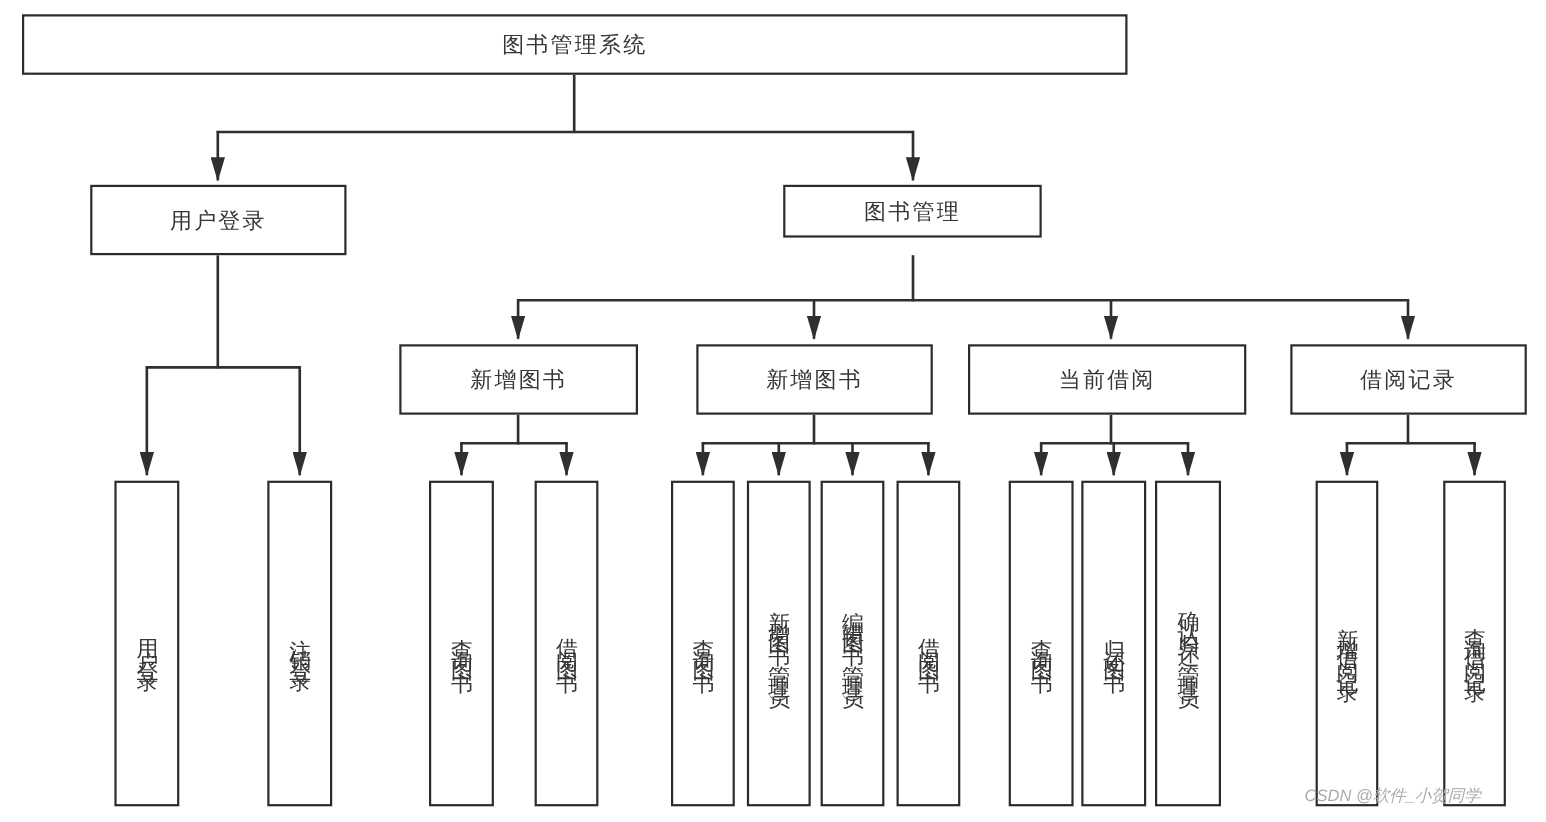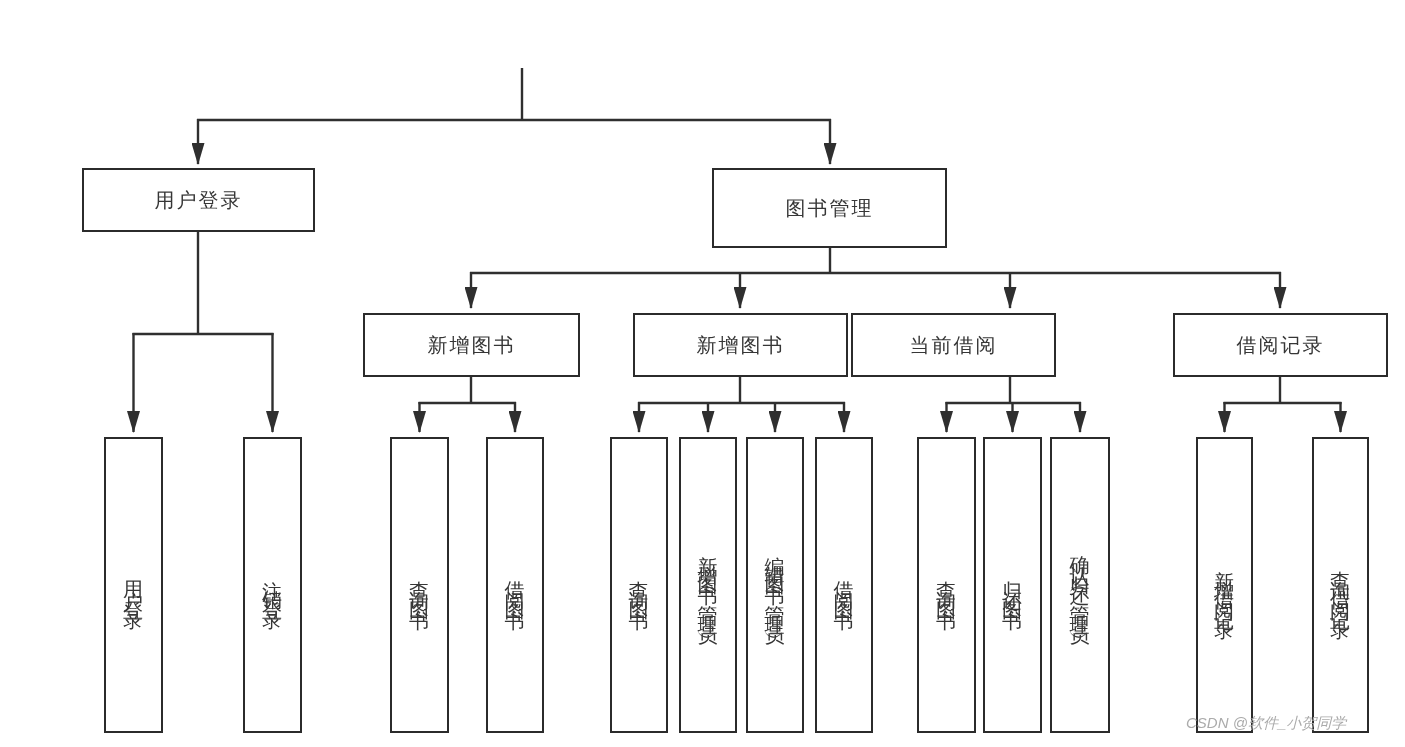--- a/index.html
+++ b/index.html
@@ -115,35 +115,38 @@
     <line x1="946.5" y1="402" x2="946.5" y2="432" marker-end="url(#arrow)"></line>
     <line x1="1012.5" y1="402" x2="1012.5" y2="432" marker-end="url(#arrow)"></line>
     <line x1="1080" y1="402" x2="1080" y2="432" marker-end="url(#arrow)"></line>
 
     <line x1="1280" y1="377" x2="1280" y2="404"></line>
     <line x1="1223.5" y1="403" x2="1341.5" y2="403"></line>
     <line x1="1224.5" y1="402" x2="1224.5" y2="432" marker-end="url(#arrow)"></line>
     <line x1="1340.5" y1="402" x2="1340.5" y2="432" marker-end="url(#arrow)"></line>
   </svg>
 
+  <div class="hbox" style="left:20px;top:13px;width:1005px;height:55px">
+    <span class="label">图书管理系统</span>
+  </div>
 
   <div class="hbox" style="left:82px;top:168px;width:233px;height:64px">
     <span class="label">用户登录</span>
   </div>
-  <div class="hbox" style="left:712px;top:168px;width:235px;height:80px">
+  <div class="hbox" style="left:712px;top:168px;width:235px;height:48px">
     <span class="label">图书管理</span>
   </div>
 
   <div class="hbox" style="left:363px;top:313px;width:217px;height:64px">
     <span class="label">新增图书</span>
   </div>
   <div class="hbox" style="left:633px;top:313px;width:215px;height:64px">
     <span class="label">新增图书</span>
   </div>
-  <div class="hbox" style="left:851px;top:313px;width:205px;height:64px">
+  <div class="hbox" style="left:880px;top:313px;width:253px;height:64px">
     <span class="label">当前借阅</span>
   </div>
   <div class="hbox" style="left:1173px;top:313px;width:215px;height:64px">
     <span class="label">借阅记录</span>
   </div>
 
   <div class="vbox" style="left:104px;width:59px">
     <span class="vtext">用户登录</span>
   </div>
   <div class="vbox" style="left:243px;width:59px">

